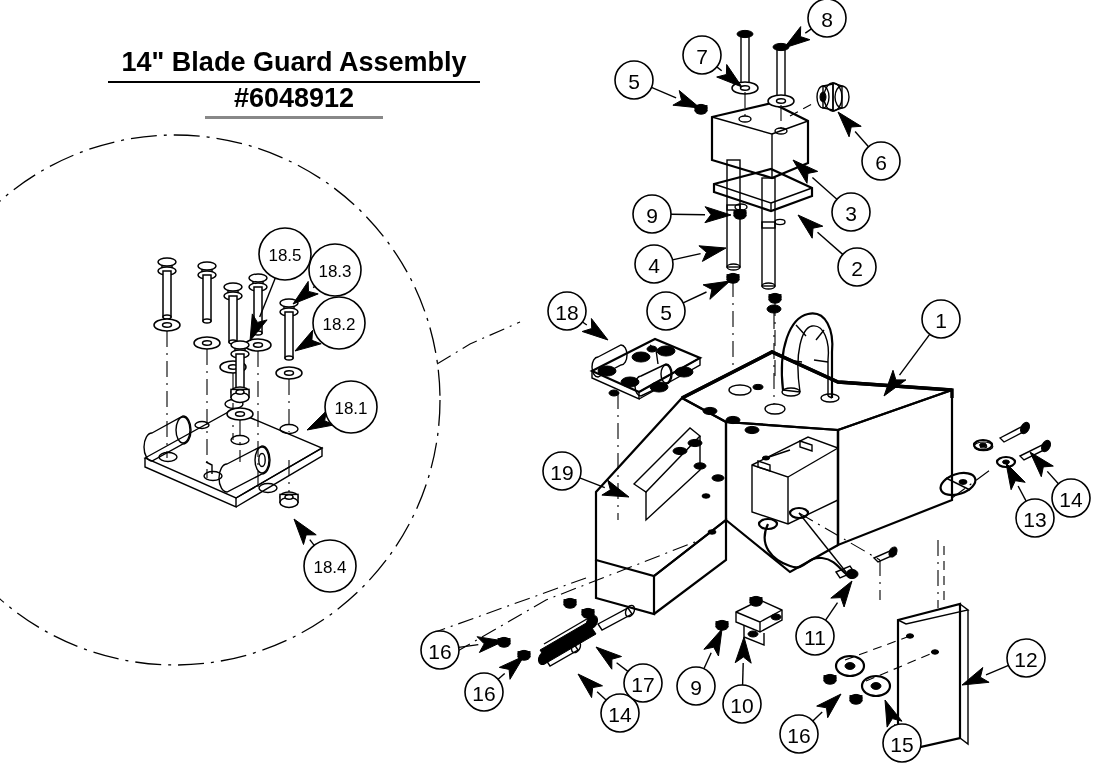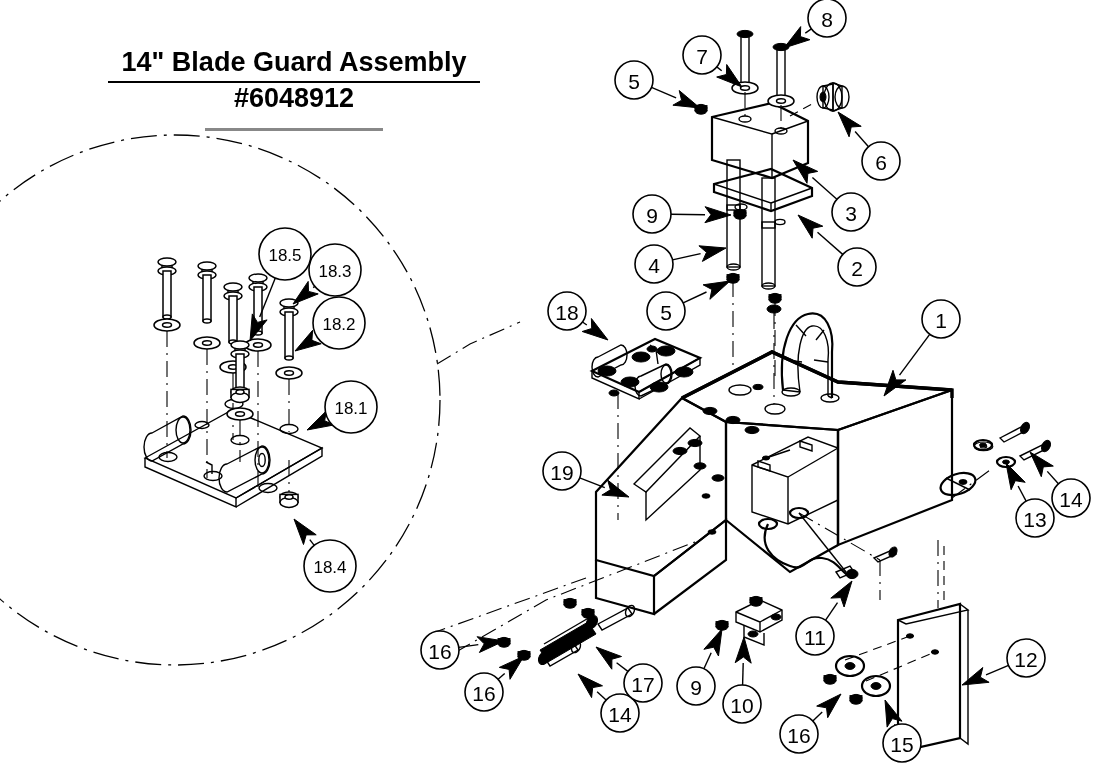--- a/index.html
+++ b/index.html
@@ -41,21 +41,21 @@
     font-size: 27px;
     border-bottom: 2px solid #000;
     padding-bottom: 3px;
   }
   #title-line2 {
     left: 205px;
     top: 83px;
     width: 178px;
     font-size: 27px;
     border-bottom: 3px solid #888;
-    padding-bottom: 14px;
+    padding-bottom: 2px;
   }
   
   text.bn {
     font-family: "Liberation Sans", sans-serif;
     font-size: 21px;
     fill: #000;
     text-anchor: middle;
     dominant-baseline: central;
   }
   text.bns {

